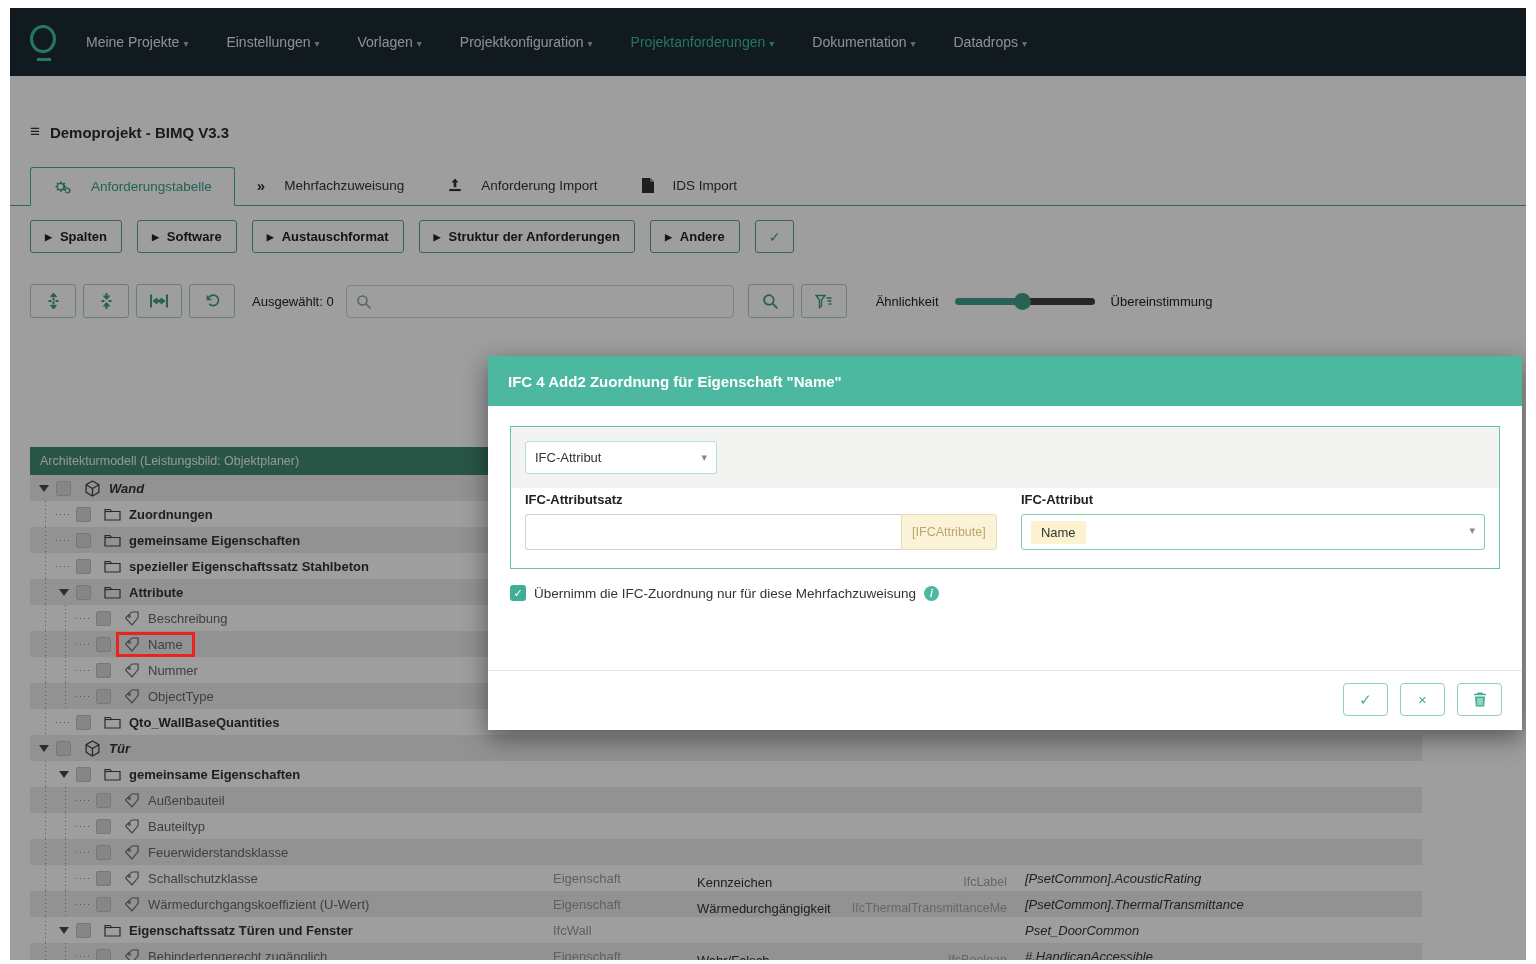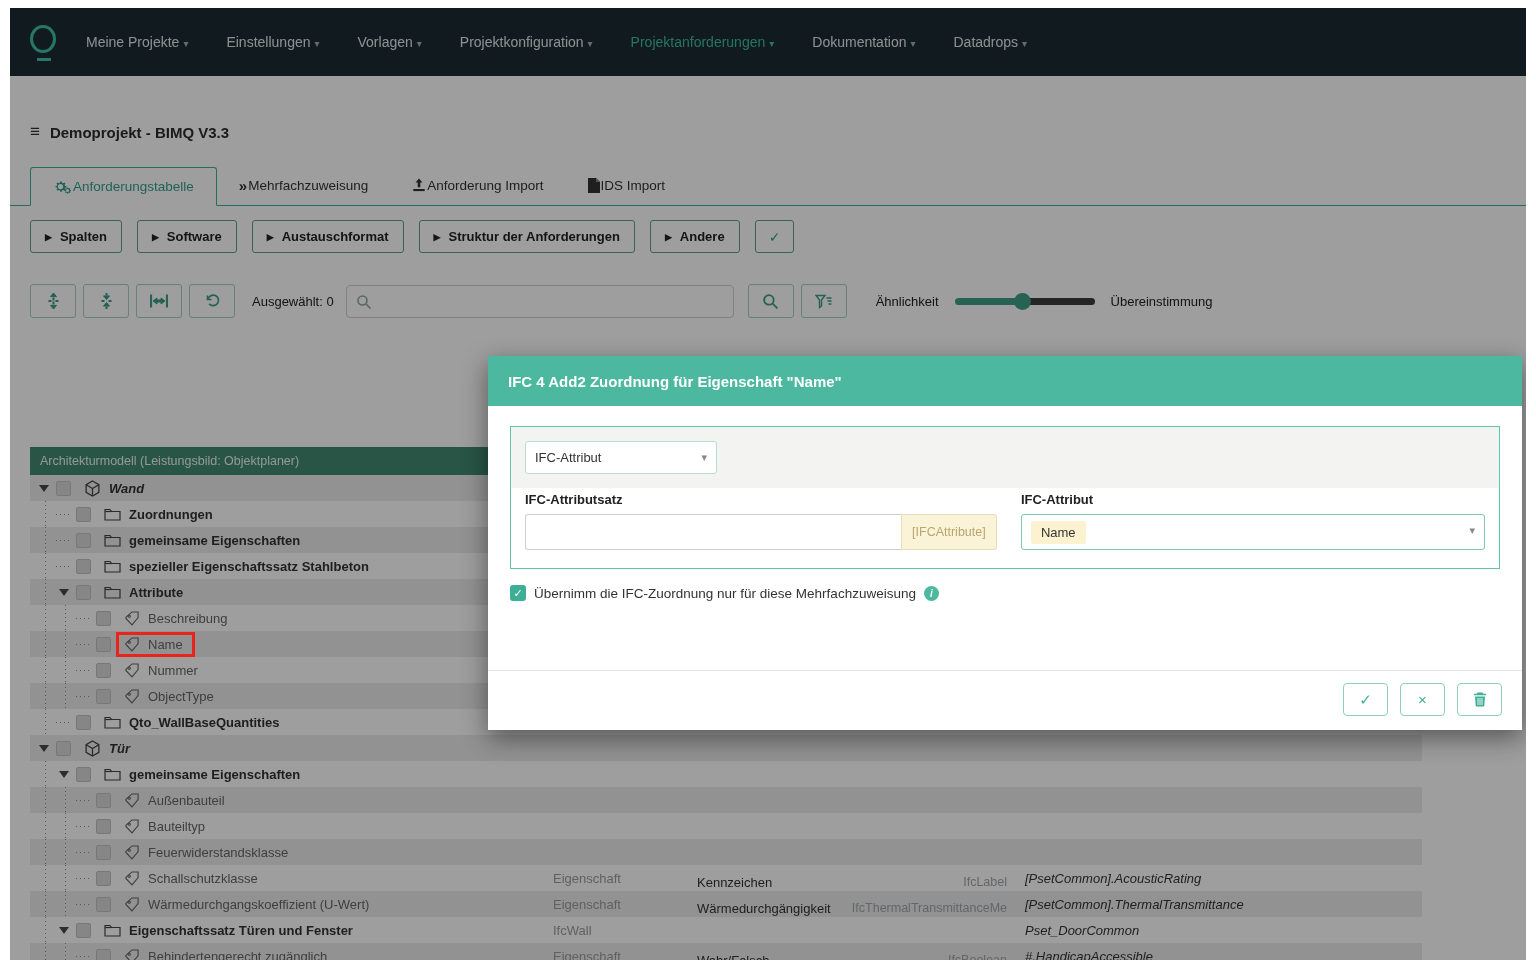--- a/index.html
+++ b/index.html
@@ -17,21 +17,21 @@
   .nav-item.active { color:#3dbca2; }
   .nav-item.active .nav-caret { color:#3dbca2; }
 
   
   .content { position:relative; height:900px; background:#fff; }
   .title-row { display:flex; align-items:center; gap:10px; margin:46px 0 0 20px; }
   .burger { font-size:17px; color:#333; }
   .page-title { font-size:15px; font-weight:bold; color:#2d2d2d; }
 
   .tabbar { display:flex; align-items:flex-end; margin:24px 0 0 0; padding-left:20px; border-bottom:1px solid #3fae96; height:40px; }
-  .tab { display:flex; align-items:center; gap:1px; padding:0 22px; height:39px; font-size:13.5px; color:#333; cursor:pointer; white-space:nowrap; }
+  .tab { display:flex; align-items:center; gap:19px; padding:0 22px; height:39px; font-size:13.5px; color:#333; cursor:pointer; white-space:nowrap; }
   .tab.active { border:1px solid #3fae96; border-bottom:1px solid #fff; border-radius:3px 3px 0 0; color:#35a08c; margin-bottom:-1px; background:#fff; }
   .tab .ticon { display:inline-flex; align-items:center; }
   .tab .chev { font-weight:bold; font-size:15px; }
   .tab.active svg { fill:#35a08c; }
   .tab svg { fill:#333; }
 
   .btnrow { display:flex; gap:15px; margin:14px 0 0 20px; }
   .abtn { display:flex; align-items:center; gap:8px; height:33px; padding:0 14px; background:#fff; border:1px solid #5f9e88; border-radius:3px; font-size:13px; font-weight:bold; color:#222; cursor:pointer; font-family:inherit; }
   .abtn .play { font-size:9px; color:#222; }
   .abtn.checkonly { color:#3d9c86; font-weight:normal; font-size:14px; padding:0 13px; }

